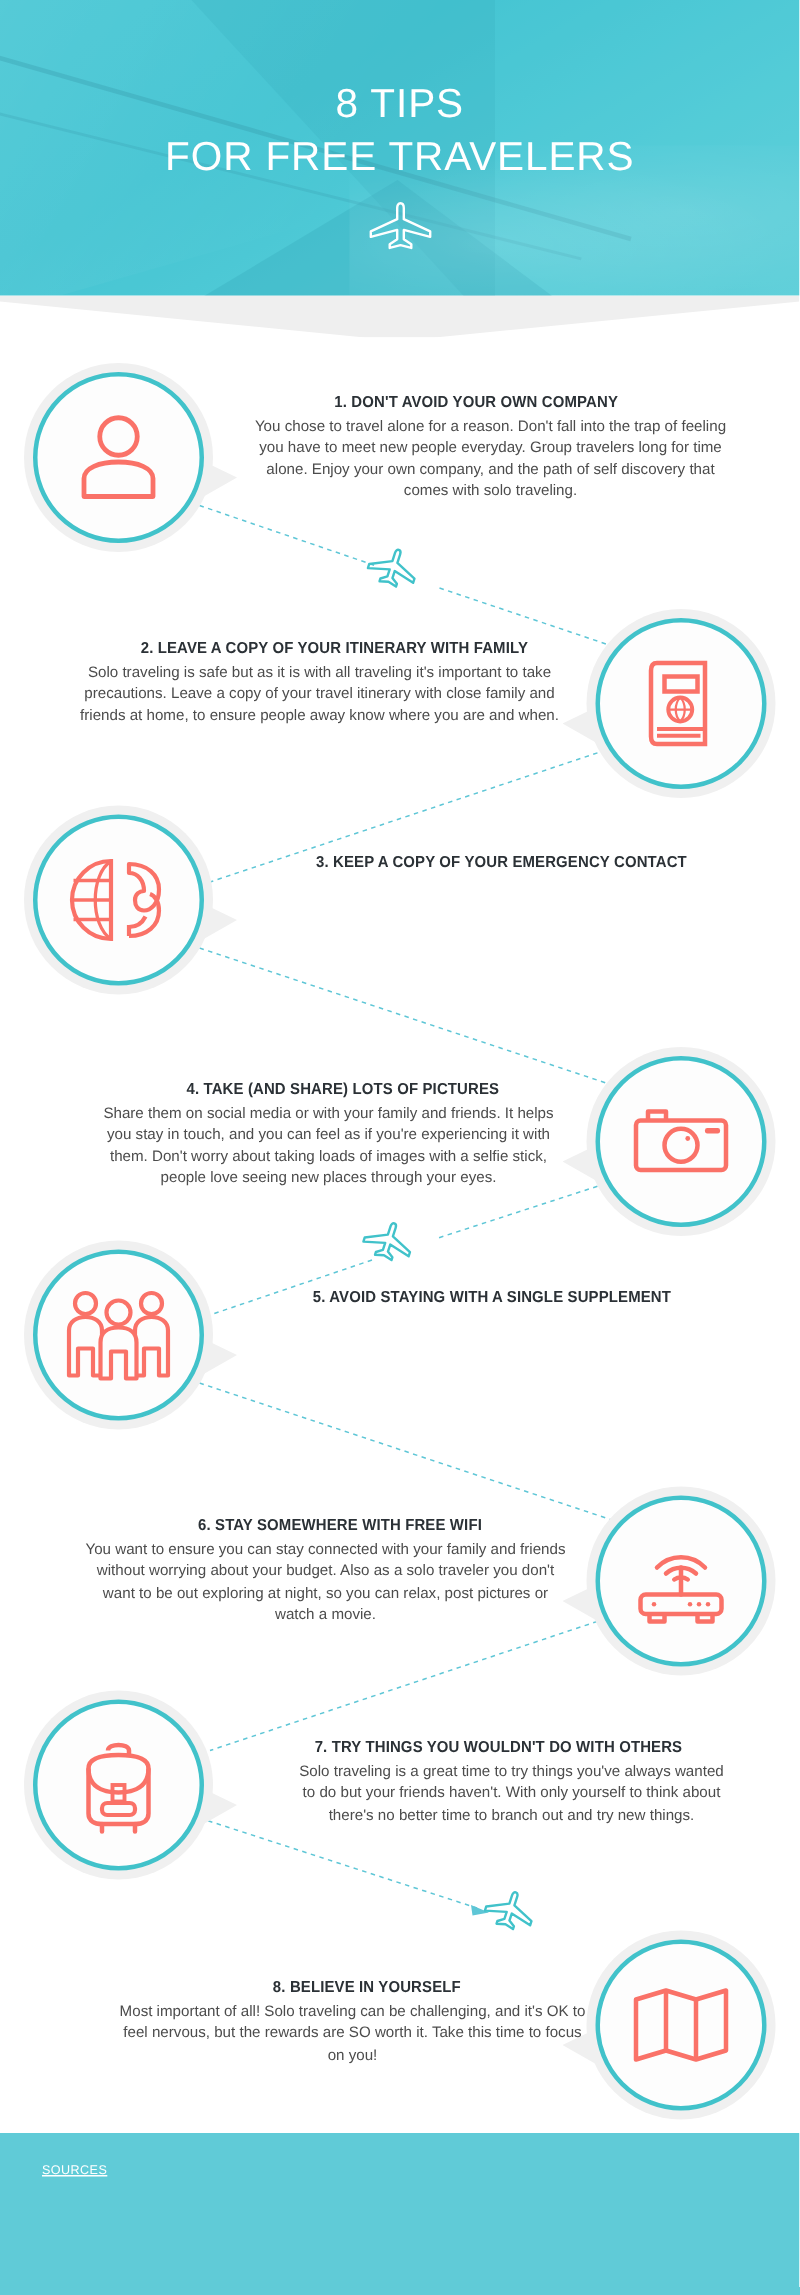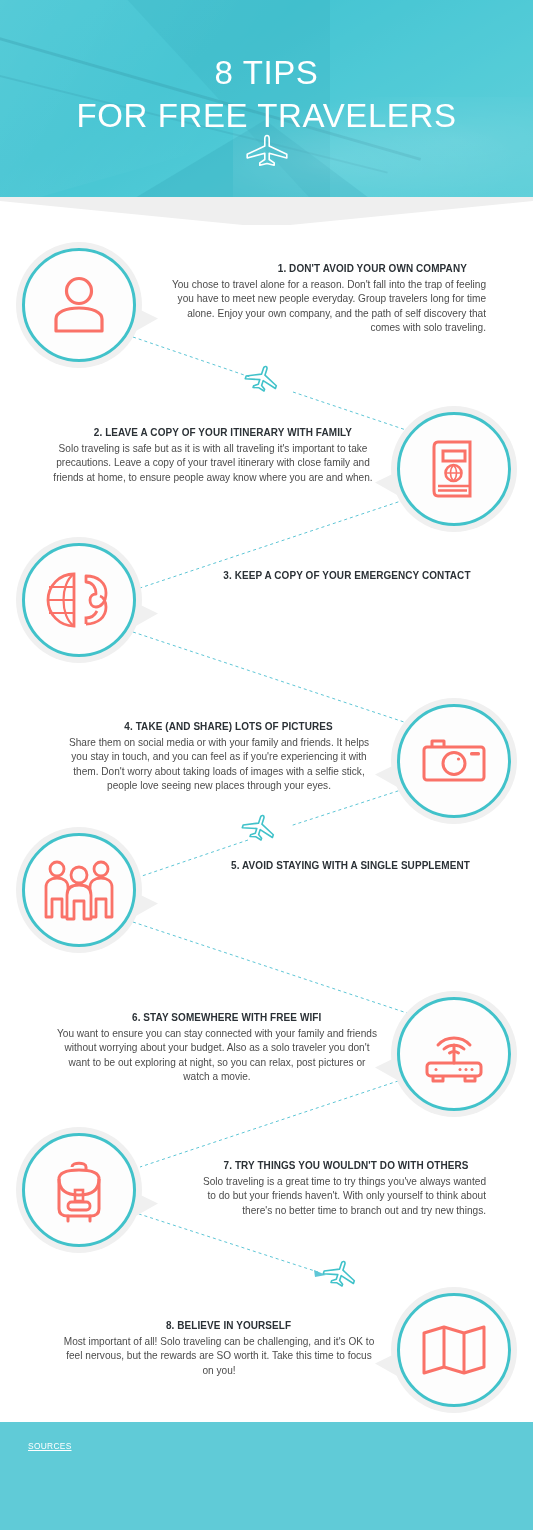--- a/index.html
+++ b/index.html
@@ -42,21 +42,21 @@
   }
   .hdr-cloud {
     position:absolute; right:-20px; bottom:-10px; width:320px; height:110px;
     background:radial-gradient(ellipse at 30% 60%, rgba(255,255,255,.22), rgba(255,255,255,0) 62%),
                radial-gradient(ellipse at 70% 40%, rgba(255,255,255,.18), rgba(255,255,255,0) 60%);
   }
   .hdr-veil { position:absolute; inset:0; background:rgba(70,198,212,.42); }
 
   .hdr-title {
     position:absolute; left:0; top:52px; width:533px; text-align:center;
-    color:#ffffff; font-size:33px; line-height:1.30; font-weight:400;
+    color:#ffffff; font-size:27px; line-height:1.30; font-weight:400;
     letter-spacing:.6px;
   }
   .hdr-title .l2 { display:block; }
   .hdr-plane { position:absolute; left:50%; top:133px; transform:translateX(-50%); }
 
   
   .chev {
     position:absolute; left:0; top:197px; width:533px; height:28px; overflow:hidden;
   }
 
@@ -84,21 +84,21 @@
   .txt { position:absolute; }
   .txt h3 {
     font-size:10.6px; font-weight:700; color:#2b3136; letter-spacing:.1px;
     margin-bottom:4px; font-stretch:condensed; transform:scaleX(.94);
   }
   .txt.left h3 { transform-origin:left center; }
   .txt.right h3 { transform-origin:right center; }
   .txt p {
     font-size:10.1px; line-height:1.42; color:#4c4c4c;
   }
-  .txt.left  { text-align:right; }
+  .txt.left  { text-align:center; }
   .txt.right { text-align:center; }
 
   
   .conn { position:absolute; left:0; top:0; width:533px; height:1530px; pointer-events:none; }
 
   
   .footer {
     position:absolute; left:0; bottom:0; width:533px; height:108px;
     background:#60cbd7; color:#ffffff; padding:18px 0 0 28px;
     font-size:8.4px; line-height:1.5;
@@ -333,21 +333,21 @@
     <div class="halo"></div>
       <div class="tail"></div>
       <div class="ring"></div>
     <div class="ico">
       <svg width="66" height="52" viewBox="0 0 66 52">
         <path d="M3 9 L23 3 L43 9 L63 3 L63 43 L43 49 L23 43 L3 49 Z" fill="none" stroke="#fa7268" stroke-width="3" stroke-linejoin="round"></path>
         <path d="M23 3 L23 43 M43 9 L43 49" fill="none" stroke="#fa7268" stroke-width="3"></path>
       </svg>
     </div>
   </div>
-  <div class="txt right" style="left:60px; top:26px; width:318px">
+  <div class="txt right" style="left:76px; top:26px; width:318px">
     <h3>8. BELIEVE IN YOURSELF</h3>
     <p>Most important of all! Solo traveling can be challenging, and it's OK to feel nervous, but the rewards are SO worth it. Take this time to focus on you!</p>
   </div>
 </div>
 
 <div class="footer">
   <div class="blk">
     <div class="lbl">SOURCES</div>
   </div>
 </div>

